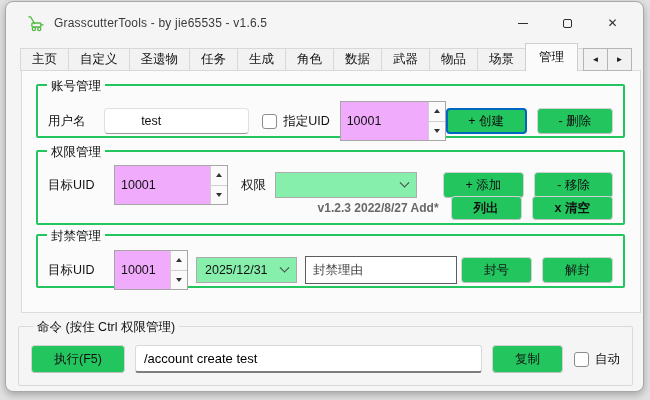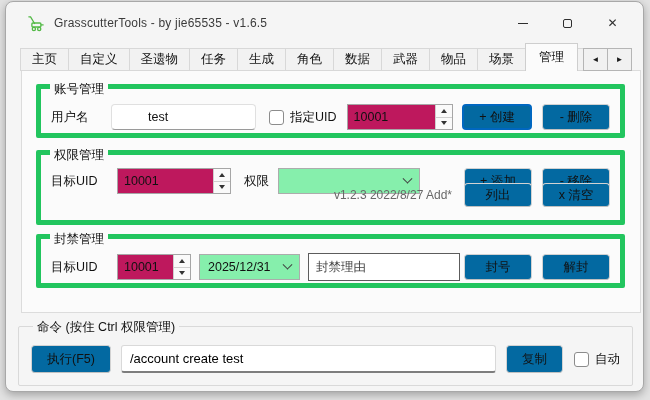--- a/index.html
+++ b/index.html
@@ -32,54 +32,54 @@
   .tabarrows { position:absolute; right:11px; top:46px; display:flex; z-index:5; }
   .arrowbtn { width:25px; height:23px; background:#f1f1f1; border:1px solid #b5b5b5;
     margin-left:-1px; display:flex; align-items:center; justify-content:center;
     font-size:8px; color:#1a1a1a; }
 
   
   .page { position:absolute; left:15px; top:68px; width:620px; height:243px;
     background:#fbfbfb; border:1px solid #dcdcdc; z-index:1; }
 
   
-  .gb { position:absolute; left:14px; width:589px; border:5px solid #22c55e; border-radius:2px; }
+  .gb { position:absolute; left:14px; width:589px; border:2px solid #22c55e; border-radius:2px; }
   .gb-label { position:absolute; top:-8px; left:9px; background:#fbfbfb;
     padding:0 4px; font-size:12.5px; color:#111; white-space:nowrap; }
   .gb1 { top:13px; height:54px; }
   .gb2 { top:79px; height:75px; }
   .gb3 { top:163px; height:54px; }
   .row { position:absolute; left:0; right:0; display:flex; align-items:center; padding:0 10px; }
   .lbl { font-size:12.5px; color:#111; white-space:nowrap; }
   .spacer { flex:1; }
 
   
   .tb { height:26px; background:#fff; border:1px solid #e0e0e0; border-bottom:1px solid #9a9a9a;
     border-radius:4px; padding:0 8px; font-size:12.5px; color:#111;
     font-family:"Liberation Sans", sans-serif; outline:none; }
 
-  .spin { height:26px; display:flex; align-items:stretch; background:#be185d;
+  .spin { height:40px; display:flex; align-items:stretch; background:#f0abfc;
     border:1px solid #a6a6a6;justify-content:space-between; }
   .spin input { flex:1; min-width:0; border:none; outline:none; padding:0 6px;
     font-size:12.5px; color:#111; font-family:"Liberation Sans", sans-serif; background:transparent; }
   .spin-arrows { width:17px; border-left:1px solid #cfcfcf; display:flex; flex-direction:column; }
   .spin-up, .spin-down { flex:1; display:flex; align-items:center; justify-content:center; background:#fafafa; }
   .spin-up { border-bottom:1px solid #cfcfcf; }
   .tri-up { width:0; height:0; border-left:3px solid transparent; border-right:3px solid transparent;
     border-bottom:4px solid #333; }
   .tri-down { width:0; height:0; border-left:3px solid transparent; border-right:3px solid transparent;
     border-top:4px solid #333; }
 
   .combo { height:26px; background:#86efac; border:1px solid #acacac;
     display:flex; align-items:center; justify-content:space-between;
     padding:0 8px; font-size:12.5px; color:#111; }
   .chev { width:7px; height:7px; border-right:1.3px solid #3f3f3f; border-bottom:1.3px solid #3f3f3f;
     transform:rotate(45deg) translate(-2px,-2px); }
 
-  .btn { height:26px; min-width:68px; padding:0 15px; background:#0369a1;
+  .btn { height:26px; min-width:68px; padding:0 22px; background:#22c55e;
     border:1px solid #d2d2d2; border-bottom-color:#c0c0c0; border-radius:4px;
     display:flex; align-items:center; justify-content:center;
     font-size:12.5px; color:#111; white-space:nowrap; }
   .btn.primary { border:2px solid #0067c0; }
   .btn.sm { height:24px; }
 
   .cb { width:15px; height:15px; background:#fff; border:1px solid #8c8c8c; border-radius:3px; flex:0 0 auto; }
   .cb-lbl { margin-left:6px; font-size:12.5px; color:#111; white-space:nowrap; }
 
   .reason { height:28px; background:#fff; border:1px solid #5c5c5c; border-radius:0;
@@ -193,21 +193,21 @@
         </div>
         <span class="lbl" style="margin-left:13px;">权限</span>
         <div class="combo" style="width:142px; margin-left:9px;">
           <span></span>
           <span class="chev"></span>
         </div>
         <div class="spacer"></div>
         <div class="btn">+ 添加</div>
         <div class="btn" style="margin-left:10px;">- 移除</div>
       </div>
-      <div class="row" style="top:28px;">
+      <div class="row" style="top:44px;font-weight:bold;">
         <div class="spacer"></div>
         <span class="note">v1.2.3 2022/8/27 Add*</span>
         <div class="btn sm" style="margin-left:12px;">列出</div>
         <div class="btn sm" style="margin-left:10px;">x 清空</div>
       </div>
     </div>
 
     <div class="gb gb3">
       <span class="gb-label">封禁管理</span>
       <div class="row" style="top:14px;">

